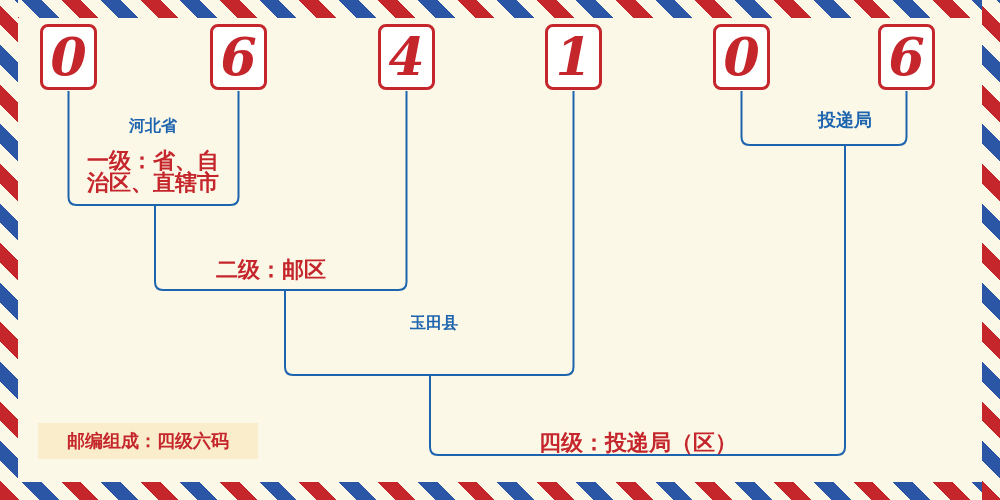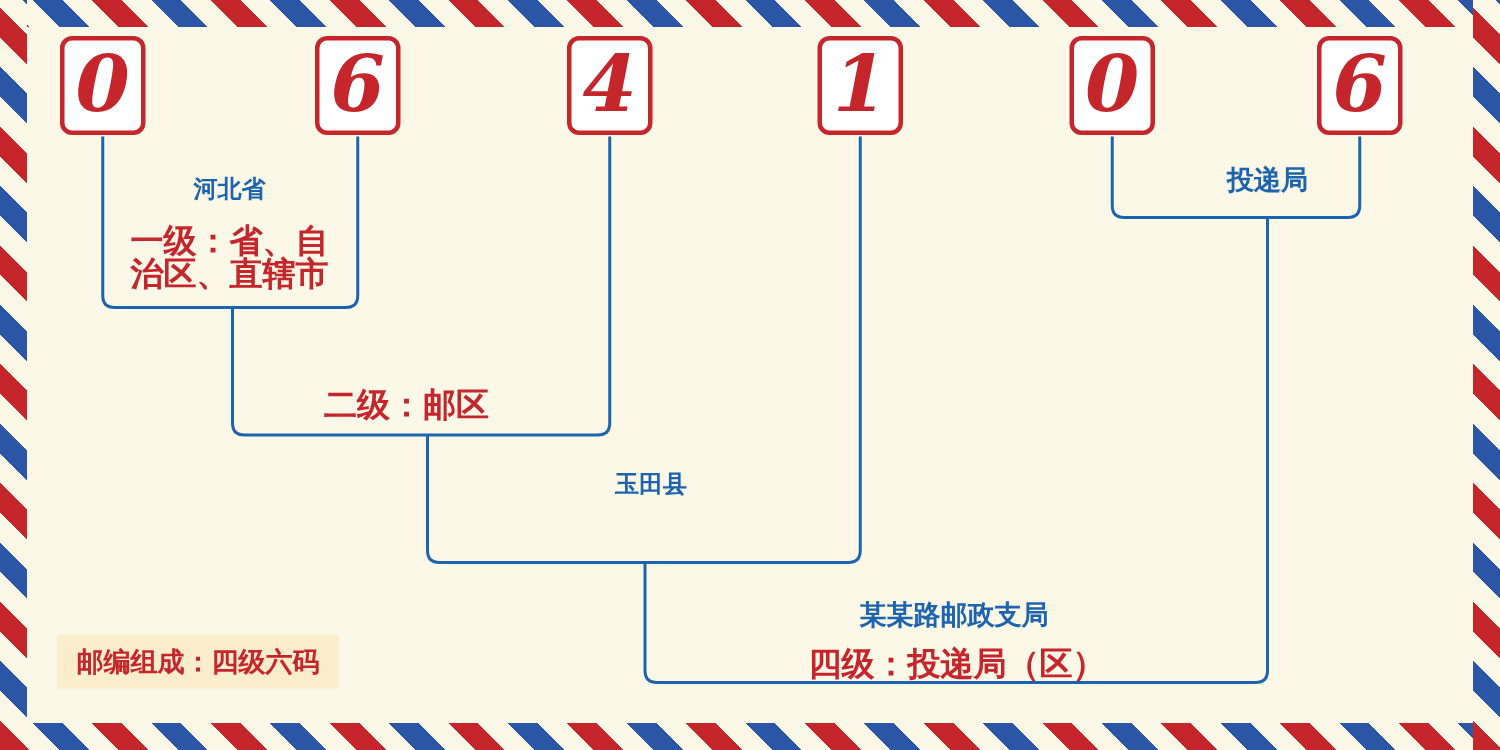--- a/index.html
+++ b/index.html
@@ -41,21 +41,21 @@
 
   svg.lines{position:absolute;left:0;top:0;}
   svg.lines path{fill:none;stroke:#1D64AE;stroke-width:2;}
 
   .lbl{position:absolute;transform:translateX(-50%);white-space:nowrap;text-align:center;}
   .blue-bold{color:#1D64AE;font-weight:700;font-size:16px;font-family:Liberation Mono, monospace;}
   .blue-bold-s{color:#1D64AE;font-weight:700;font-size:18px;}
   .red-txt{color:#C5262C;font-weight:700;font-size:22px;}
 
   .note-box{
-    position:absolute;left:38px;top:423px;width:188px;height:36px;
+    position:absolute;left:38px;top:423px;width:220px;height:36px;
     background:#FAEDCB;
     display:flex;align-items:center;justify-content:center;
     color:#C5262C;font-weight:700;font-size:18px;
     white-space:nowrap;
   }
 </style>
 </head>
 <body>
 
 <div class="canvas">
@@ -93,20 +93,19 @@
     </div>
 
   <div class="lbl blue-bold" style="left:153px;top:116px;">河北省</div>
   <div class="lbl red-txt" style="left:153px;top:146px;">一级：省、自</div>
   <div class="lbl red-txt" style="left:271px;top:255px;">二级：邮区</div>
 
   <div class="lbl red-txt" style="left:153px;top:168px;">治区、直辖市</div>
 
   <div class="lbl blue-bold" style="left:434px;top:313px;">玉田县</div>
 
-  <div class="lbl blue-bold-s" style="left:636px;top:398px;">某某路邮政支局</div>
   <div class="lbl red-txt" style="left:638px;top:428px;">四级：投递局（区）</div>
 
   <div class="lbl blue-bold-s" style="left:845px;top:108px;">投递局</div>
 
   <div class="note-box">邮编组成：四级六码</div>
 
 </div>
 
 </body></html>

